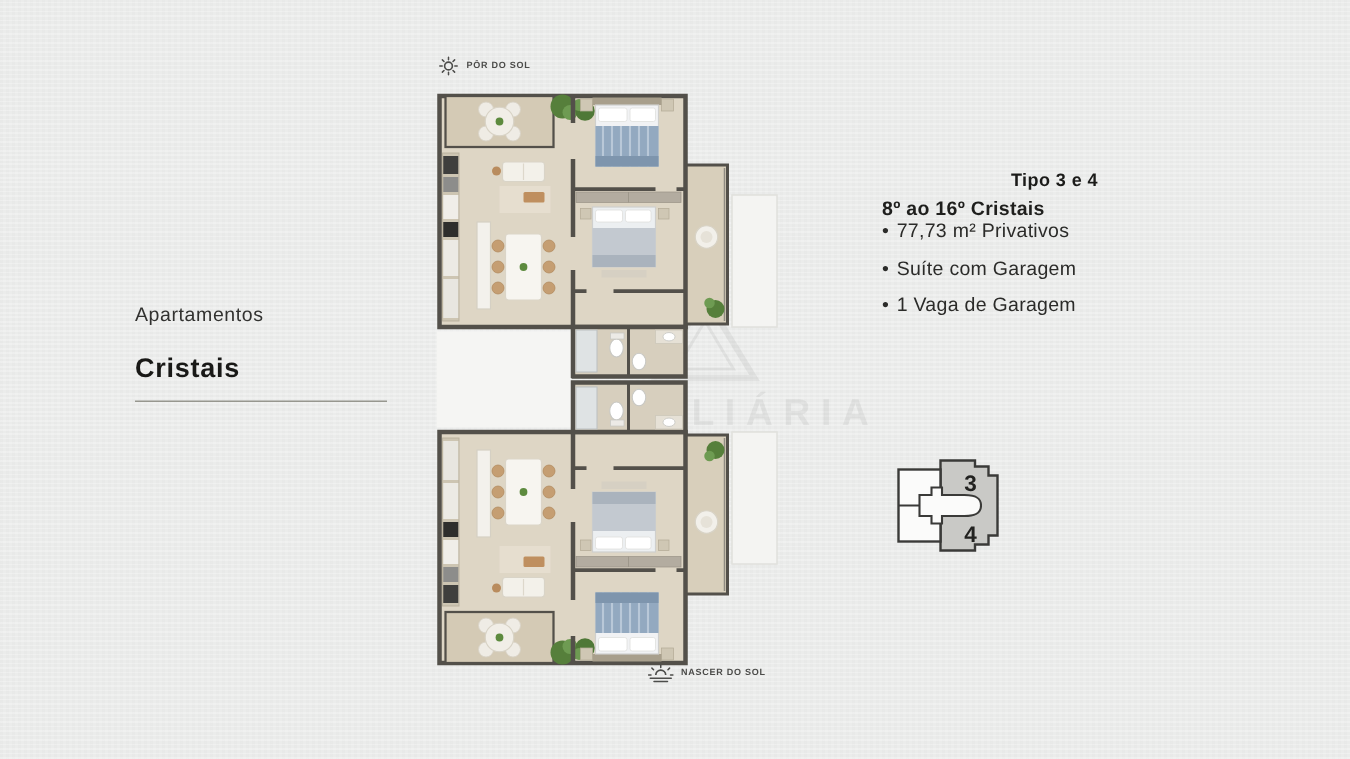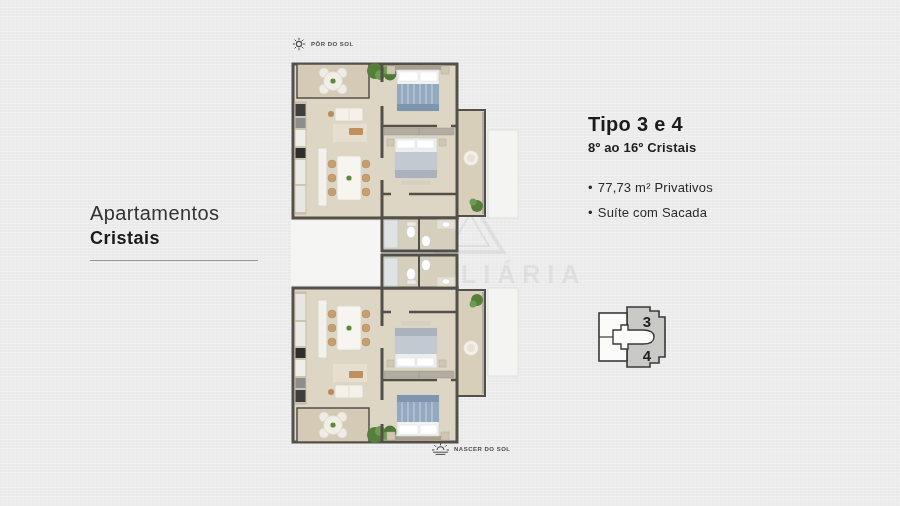--- a/index.html
+++ b/index.html
@@ -8,29 +8,29 @@
   .canvas {
     position:relative; width:900px; height:506px; overflow:hidden;
     background:#ebeceb;
     background-image:
       repeating-linear-gradient(0deg, rgba(255,255,255,.25) 0 1px, rgba(0,0,0,0) 1px 3px),
       repeating-linear-gradient(90deg, rgba(0,0,0,.012) 0 2px, rgba(255,255,255,.015) 2px 4px);
   }
 
   
   .left-title { position:absolute; left:90px; top:202px; width:180px; }
-  .left-title .l1 { font-size:20px; color:#323230; letter-spacing:.4px; }
-  .left-title .l2 { font-size:18px; font-weight:bold; color:#191917; letter-spacing:.5px; margin-top:3px; }
+  .left-title .l1 { font-size:13px; color:#323230; letter-spacing:.4px; }
+  .left-title .l2 { font-size:18px; font-weight:bold; color:#191917; letter-spacing:.5px; margin-top:18px; }
   .left-title .rule { width:168px; height:1px; background:#97978f; margin-top:11px; }
 
   
   .info { position:absolute; left:588px; top:113px; width:230px; }
-  .info .title { font-size:20px; font-weight:bold; color:#1b1b19; letter-spacing:.3px; }
+  .info .title { font-size:12px; font-weight:bold; color:#1b1b19; letter-spacing:.3px;text-align:center; }
   .info .subtitle { font-size:13px; font-weight:bold; color:#1f1f1d; margin-top:4px; letter-spacing:.2px; }
-  .info ul { list-style:none; margin-top:25px; }
+  .info ul { list-style:none; }
   .info li { font-size:13px; color:#2b2b29; margin-bottom:9.5px; letter-spacing:.2px; }
   .info li .b { margin-right:5px; color:#2b2b29; }
 
   
   .sun { position:absolute; display:flex; align-items:center; gap:4px; color:#4c4c4a; }
   .sun .lbl { font-size:6px; font-weight:bold; letter-spacing:.5px; }
   .sun-top { left:291px; top:37px; }
   .sun-bottom { left:431px; top:442px; }
 
   
@@ -207,21 +207,22 @@
     <div class="l1">Apartamentos</div>
     <div class="l2">Cristais</div>
     <div class="rule"></div>
   </div>
 
   <div class="info">
     <div class="title">Tipo 3 e 4</div>
     <div class="subtitle">8º ao 16º Cristais</div>
     <ul>
       <li><span class="b">•</span><span>77,73 m² Privativos</span></li>
-      <li><span class="b">•</span><span>Suíte com Sacada</span></li>
+      <li><span class="b">•</span><span>Suíte com Garagem</span></li>
+      <li><span class="b">•</span><span>1 Vaga de Garagem</span></li>
     </ul>
   </div>
 
   <svg class="keyplan" width="84" height="72" viewBox="0 0 84 72">
 
     <path d="M36 5 H59 V9 H68 V15 H74 V55 H68 V61 H59 V65 H36 Z" fill="#c9c9c6" stroke="#3a3a38" stroke-width="1.6"></path>
 
     <rect x="8" y="11" width="28" height="48" fill="#fbfbfa" stroke="#3a3a38" stroke-width="1.6"></rect>
     <line x1="8" y1="35" x2="36" y2="35" stroke="#3a3a38" stroke-width="1.2"></line>
 

